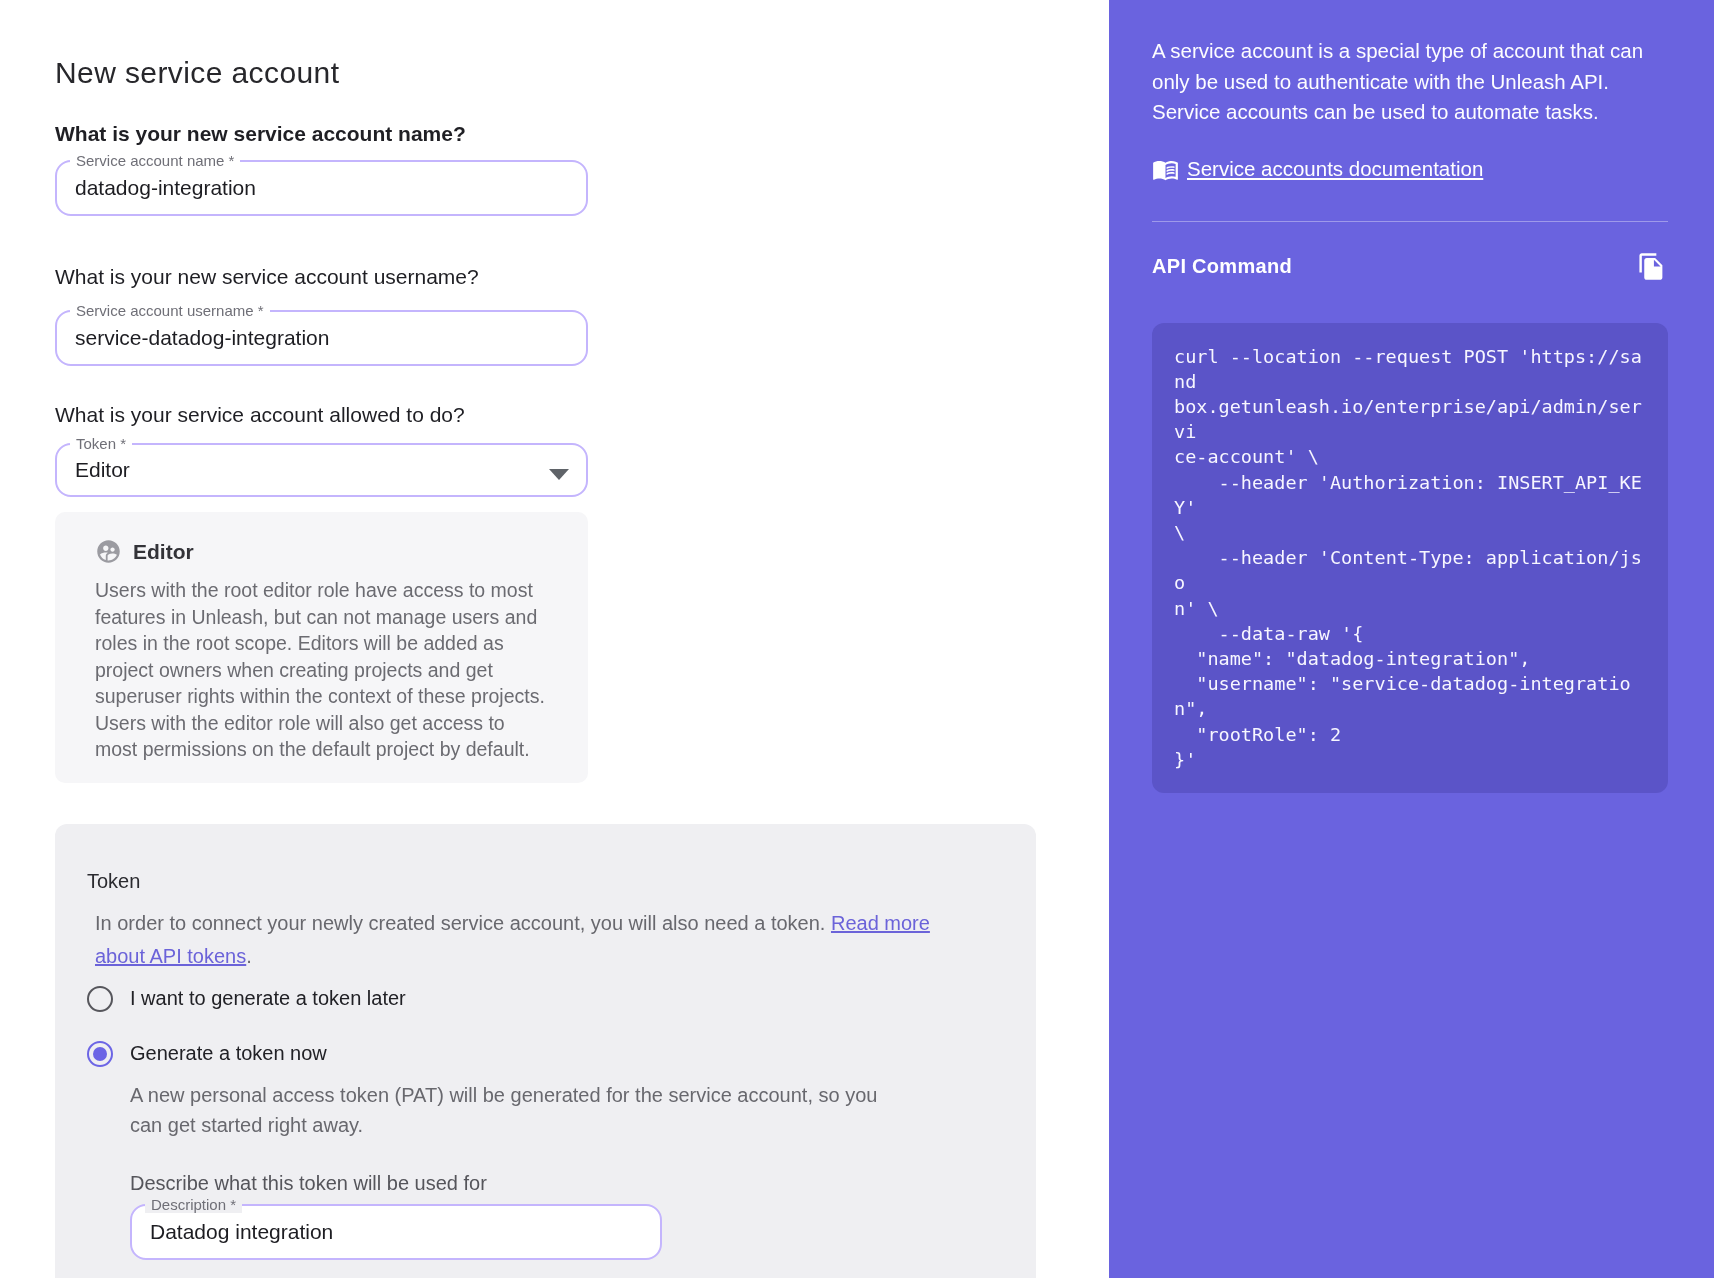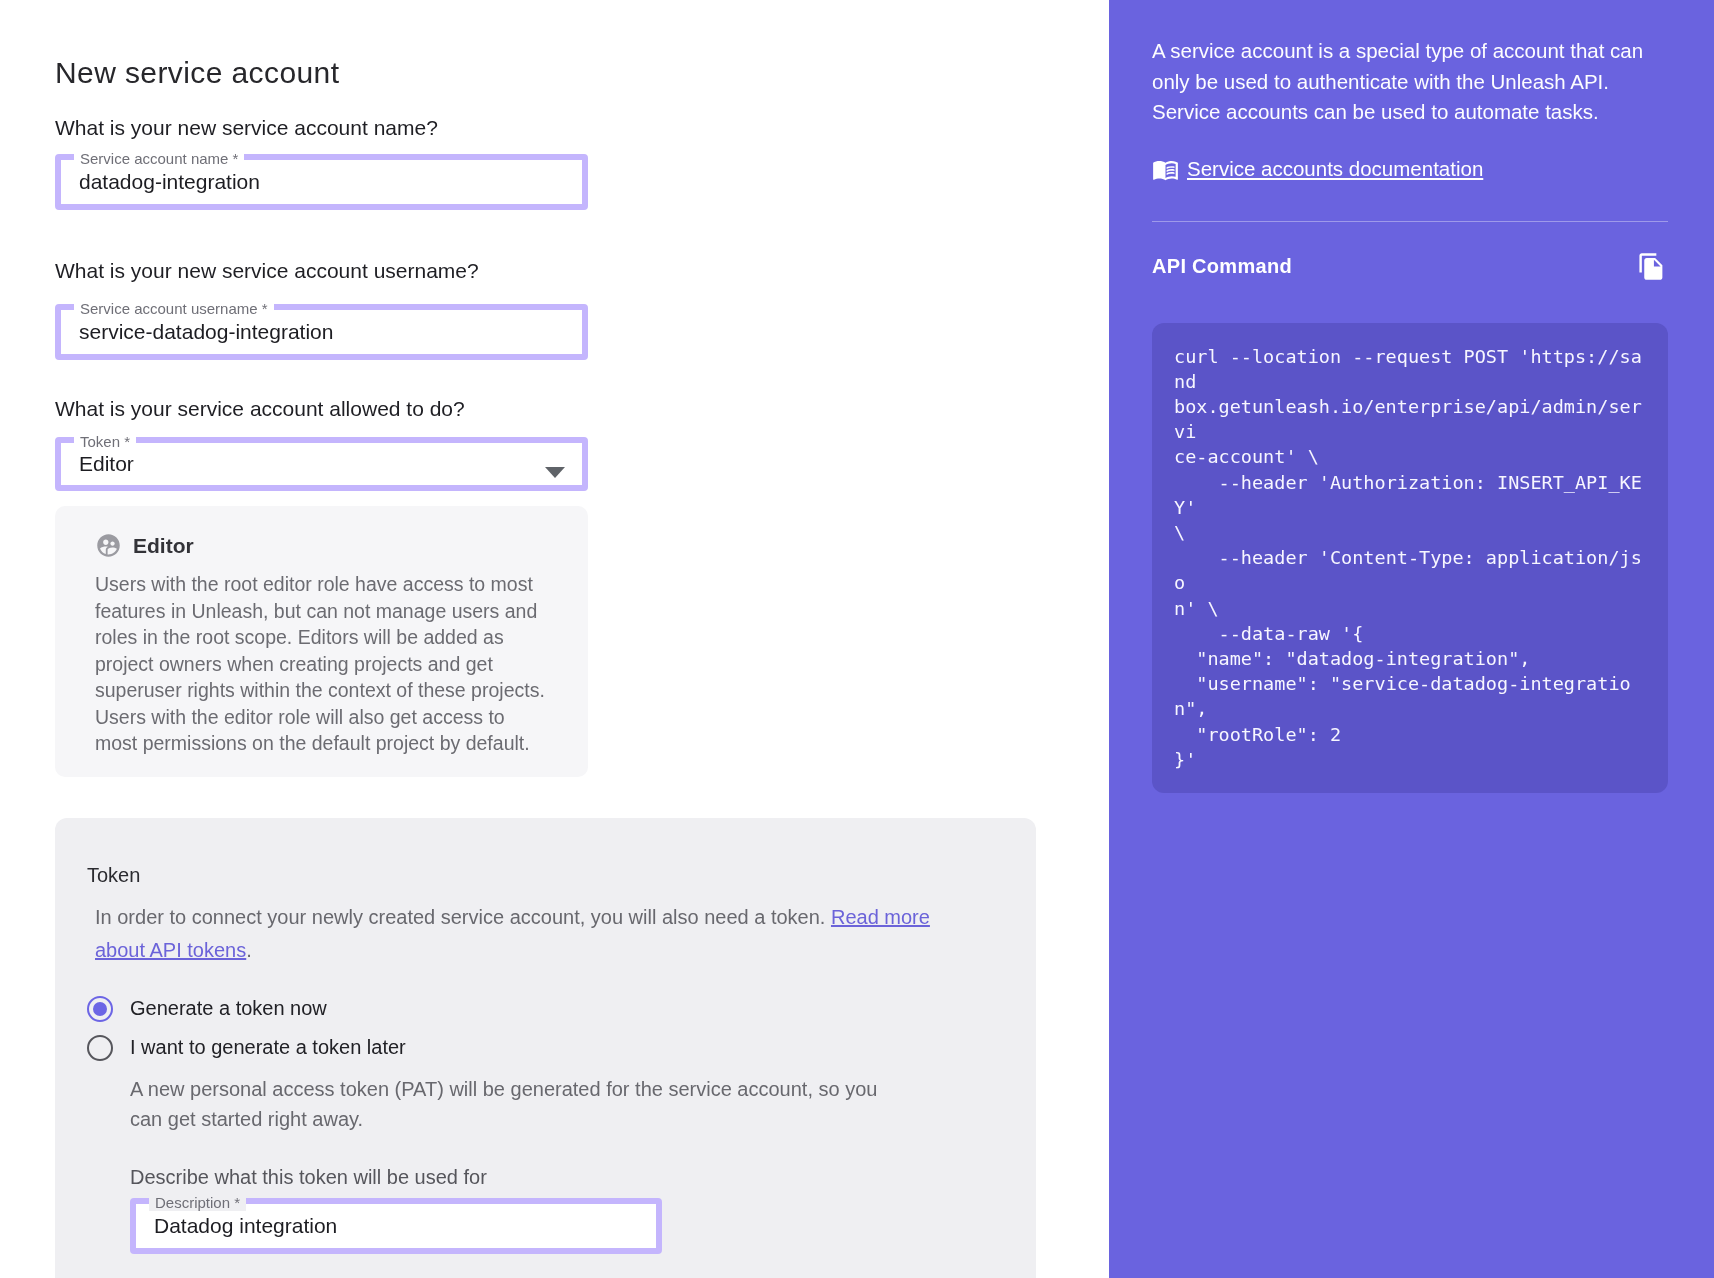--- a/index.html
+++ b/index.html
@@ -15,27 +15,27 @@
     width:1194px; height:1278px; background:#ffffff;
     padding-left:55px;
   }
   .page-title {
     margin-top:55px; font-size:30px; line-height:36px; font-weight:500;
     letter-spacing:.4px; color:#27272b;
   }
   .question {
     font-size:21px; line-height:26px; font-weight:400; color:#1f1f24;
   }
-  .q1 { margin-top:24px; }
+  .q1 { margin-top:30px;font-weight:bold; }
   .q2 { margin-top:48px; }
   .q3 { margin-top:36px; }
 
   .field {
     position:relative; width:533px; height:56px;
-    border:6px solid #c4b5fd; border-radius:4px; background:#fff;
+    border:2px solid #c4b5fd; border-radius:16px; background:#fff;
   }
   .field .flabel {
     position:absolute; top:-10px; left:13px; padding:0 6px;
     background:#fff; font-size:15px; color:#6f6f77; white-space:nowrap;
   }
   .field input {
     width:100%; height:100%; border:none; outline:none; background:transparent;
     padding:0 18px; font-size:21px; color:#1d1d22;
     font-family:inherit;
   }
@@ -160,28 +160,28 @@
       </span>
       <span class="rtitle">Editor</span>
     </div>
     <p class="role-desc">Users with the root editor role have access to most features in Unleash, but can not manage users and roles in the root scope. Editors will be added as project owners when creating projects and get superuser rights within the context of these projects. Users with the editor role will also get access to most permissions on the default project by default.</p>
   </div>
 
   <div class="token-box">
     <div class="token-title">Token</div>
     <p class="token-intro"><span>In order to connect your newly created service account, you will also need a token. </span><a>Read more about API tokens</a><span>.</span></p>
 
+    <div class="radio-row">
+      <span class="radio"></span>
+      <span class="radio-label">I want to generate a token later</span>
+    </div>
+
     <div class="radio-row second">
       <span class="radio checked"></span>
       <span class="radio-label">Generate a token now</span>
-    </div>
-
-    <div class="radio-row">
-      <span class="radio"></span>
-      <span class="radio-label">I want to generate a token later</span>
     </div>
 
     <p class="pat-text indent">A new personal access token (PAT) will be generated for the service account, so you can get started right away.</p>
 
     <div class="describe-label indent">Describe what this token will be used for</div>
     <div class="field desc-field indent">
       <span class="flabel">Description *</span>
       <input type="text" value="Datadog integration" style="">
     </div>
   </div>

